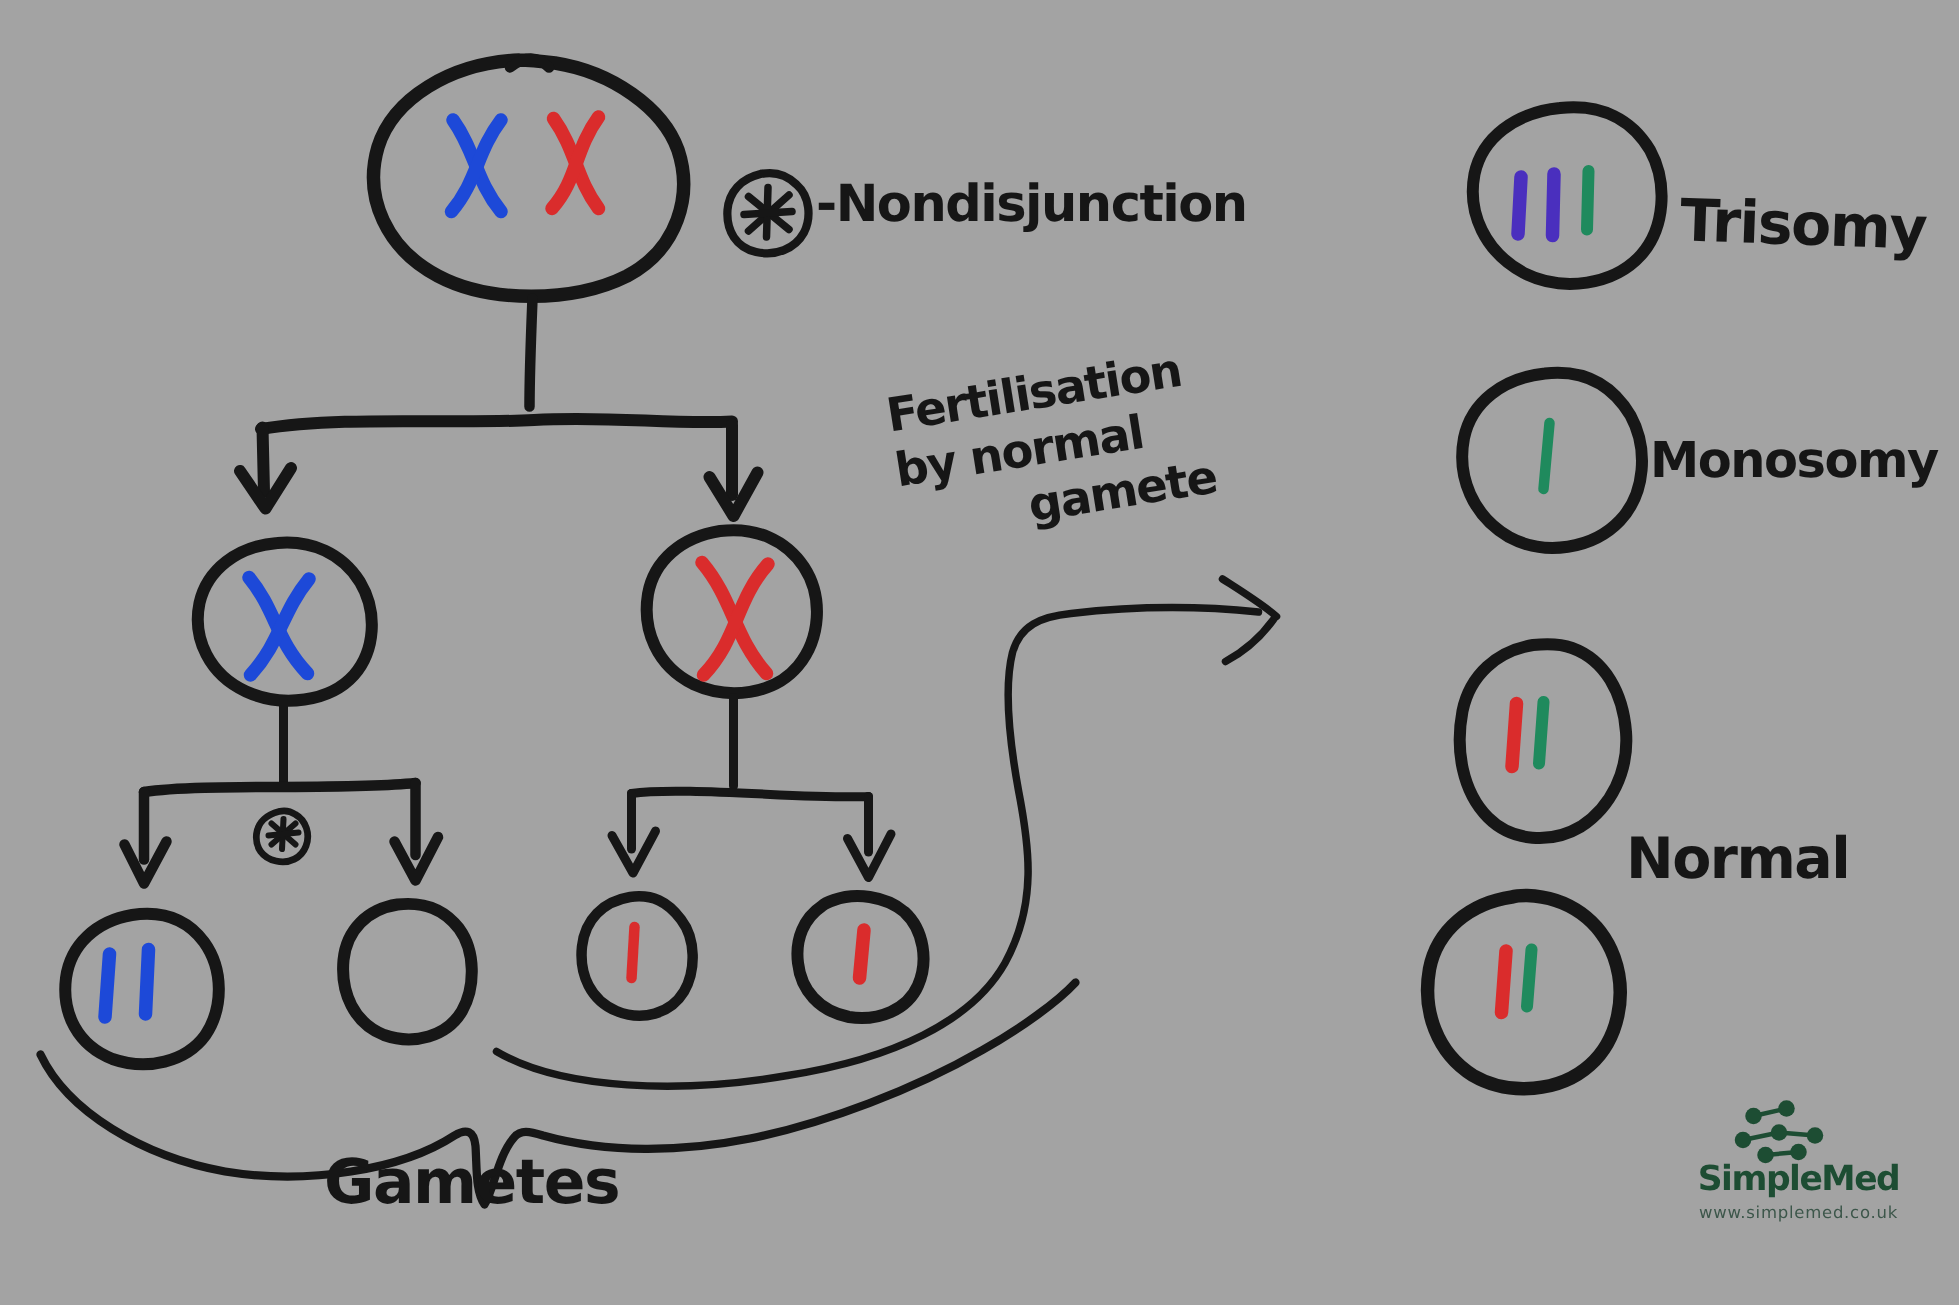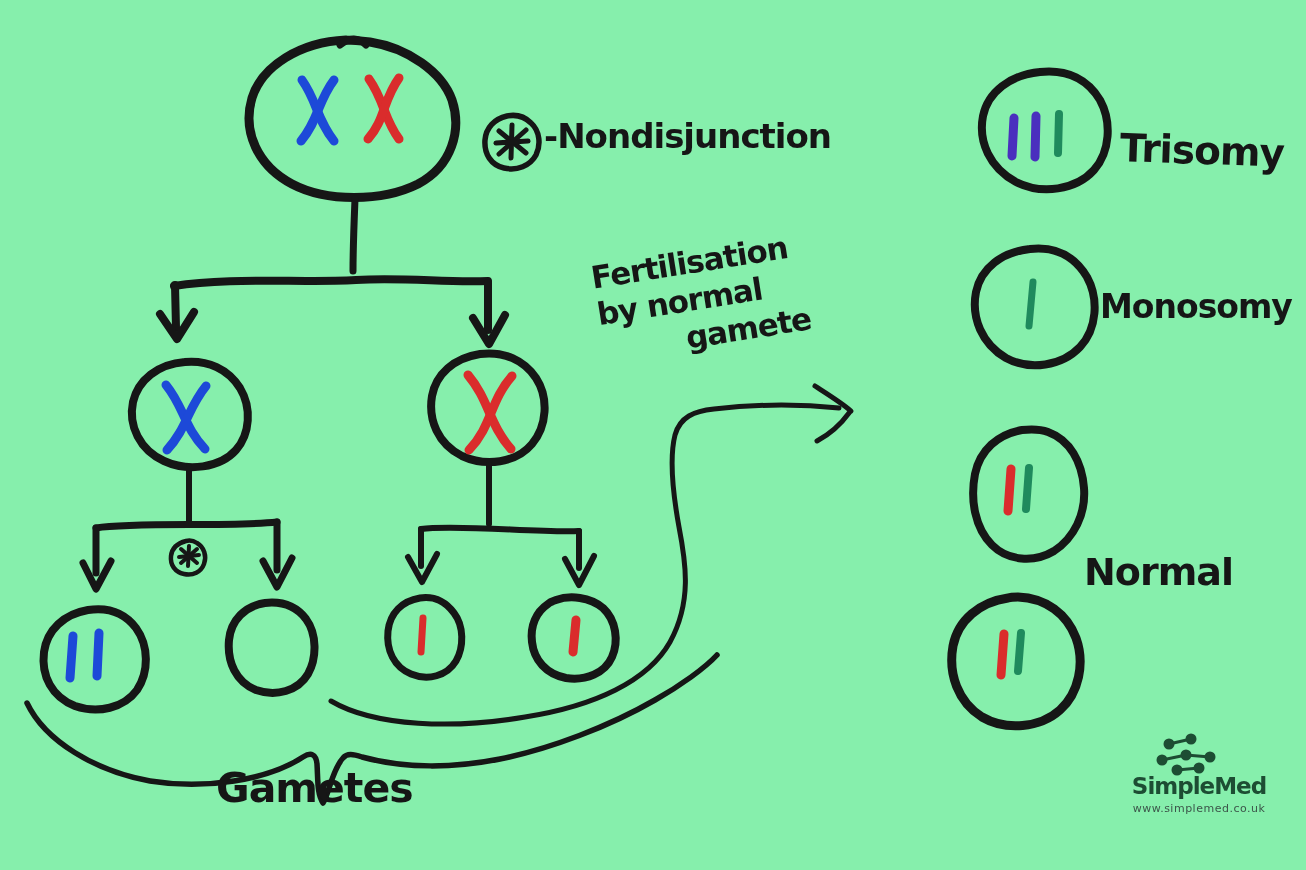--- a/index.html
+++ b/index.html
@@ -1,17 +1,17 @@
 <!DOCTYPE html>
 <html><head>
 <meta charset="utf-8">
 <style>
   html,body{margin:0;padding:0;background:#ffffff;}
   .stage{
-    position:relative;width:1306px;height:870px;background:#86efac;overflow:hidden;
+    position:relative;width:1306px;height:870px;background:#a3a3a3;overflow:hidden;
     font-family:"DejaVu Sans",sans-serif;color:#161616;
   }
   svg{position:absolute;left:0;top:0;}
   .ink{stroke:#161616;fill:none;stroke-linecap:round;stroke-linejoin:round;}
   .blue{stroke:#1d49d8;fill:none;stroke-linecap:round;}
   .red{stroke:#da2c2c;fill:none;stroke-linecap:round;}
   .purple{stroke:#4a2fbe;fill:none;stroke-linecap:round;}
   .green{stroke:#1f8a5d;fill:none;stroke-linecap:round;}
   .label{position:absolute;font-weight:700;white-space:nowrap;letter-spacing:-1px;}
   .nondis{left:544px;top:116px;font-size:34px;}

